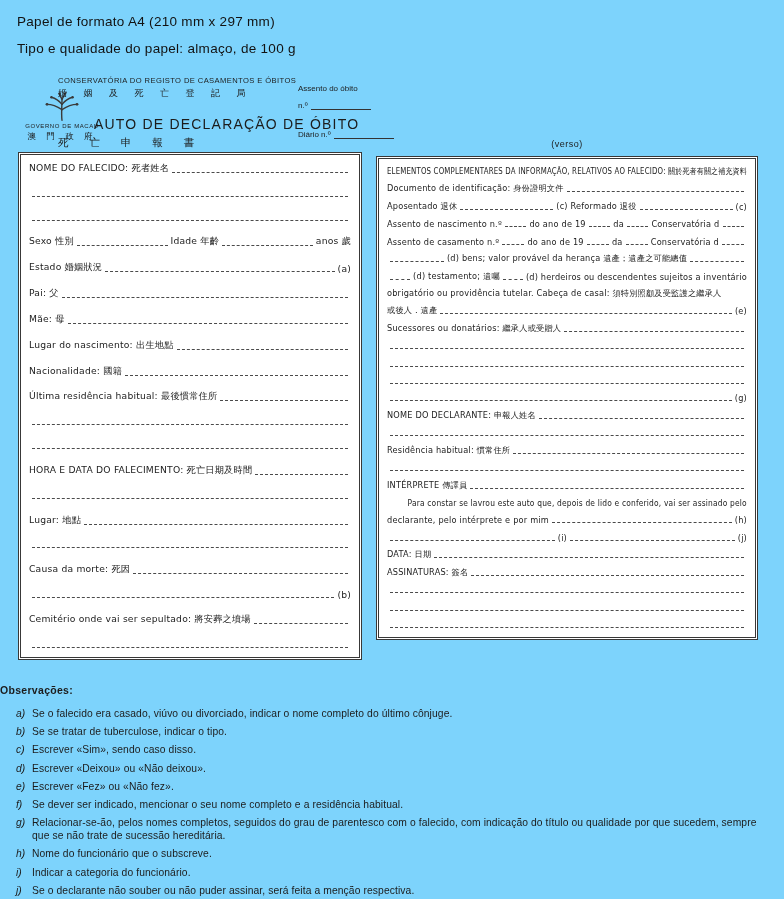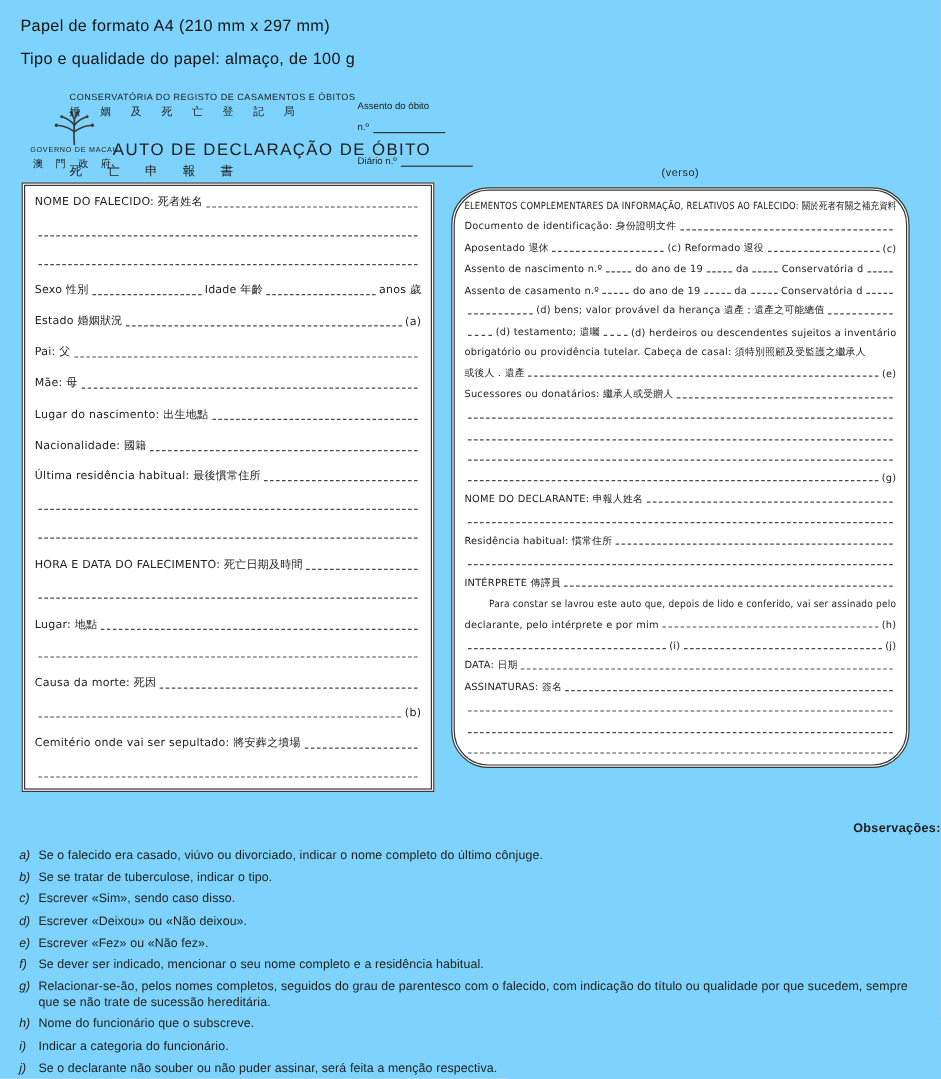--- a/index.html
+++ b/index.html
@@ -13,38 +13,38 @@
   .logo{position:absolute;left:16px;top:92px;width:92px;text-align:center;}
   .logo svg{display:block;margin:0 auto;}
   .logo-pt{font-size:6px;letter-spacing:.6px;margin-top:1px;white-space:nowrap;}
   .logo-zh{font-size:8.5px;letter-spacing:4px;margin-top:2px;white-space:nowrap;}
   .head-center{position:absolute;left:58px;top:76px;width:252px;text-align:left;}
   .cons-pt{font-size:7.6px;letter-spacing:.4px;white-space:nowrap;}
   .cons-zh{font-size:9px;letter-spacing:7px;margin-top:2px;white-space:nowrap;}
   .title-pt{font-size:14px;letter-spacing:1.2px;margin-top:16px;white-space:nowrap;font-weight:400;margin-left:36px;}
   .title-zh{font-size:10.5px;letter-spacing:9px;margin-top:4px;white-space:nowrap;}
   .assento{position:absolute;left:298px;top:84px;width:100px;font-size:8px;line-height:10px;}
-  .assento .row2{margin-top:7px;display:flex;align-items:flex-end;gap:3px;}
+  .assento .row2{margin-top:7px;display:flex;align-items:center;gap:3px;}
   .diario{position:absolute;left:298px;top:130px;font-size:8px;display:flex;align-items:flex-end;gap:3px;}
   .uline{display:inline-block;width:60px;border-bottom:1px solid #333;height:7px;}
   .verso-label{position:absolute;left:376px;top:139px;width:382px;text-align:center;font-size:9px;letter-spacing:.5px;}
   
   .fbox{
     position:absolute;border:3px double #383838;box-sizing:border-box;
     display:flex;flex-direction:column;justify-content:space-between;
     padding:7px 8px;background:#fff;
     font-family:"DejaVu Sans",sans-serif;
   }
   .box-left{left:18px;top:152px;width:344px;height:508px;font-size:9.2px;}
-  .box-right{left:376px;top:156px;width:382px;height:484px;font-size:8.2px;border-radius:31px;}
+  .box-right{left:376px;top:156px;width:382px;height:484px;font-size:8.2px;}
   .fline{display:flex;align-items:flex-end;width:100%;min-height:11px;overflow:visible;}
   .ftext{flex:0 0 auto;white-space:pre;letter-spacing:.2px;color:#222;}
   .fill{flex:1 1 18px;min-width:10px;border-bottom:1.2px dashed #4a4a4a;margin:0 3px 2px 3px;height:1px;}
   
-  .obs-title{position:absolute;left:0;top:684px;width:784px;text-align:right;font-size:10.5px;font-weight:bold;letter-spacing:.3px;}
+  .obs-title{position:absolute;left:0;top:684px;width:784px;text-align:left;font-size:10.5px;font-weight:bold;letter-spacing:.3px;}
   .obs-list{position:absolute;left:16px;top:707px;width:756px;font-size:10.3px;line-height:13px;}
   .obs-item{display:flex;margin-bottom:5.2px;}
   .obs-letter{flex:0 0 16px;font-style:italic;}
   .obs-text{flex:1 1 auto;letter-spacing:.1px;}
 </style>
 </head>
 <body>
 
 <div class="page">
 

